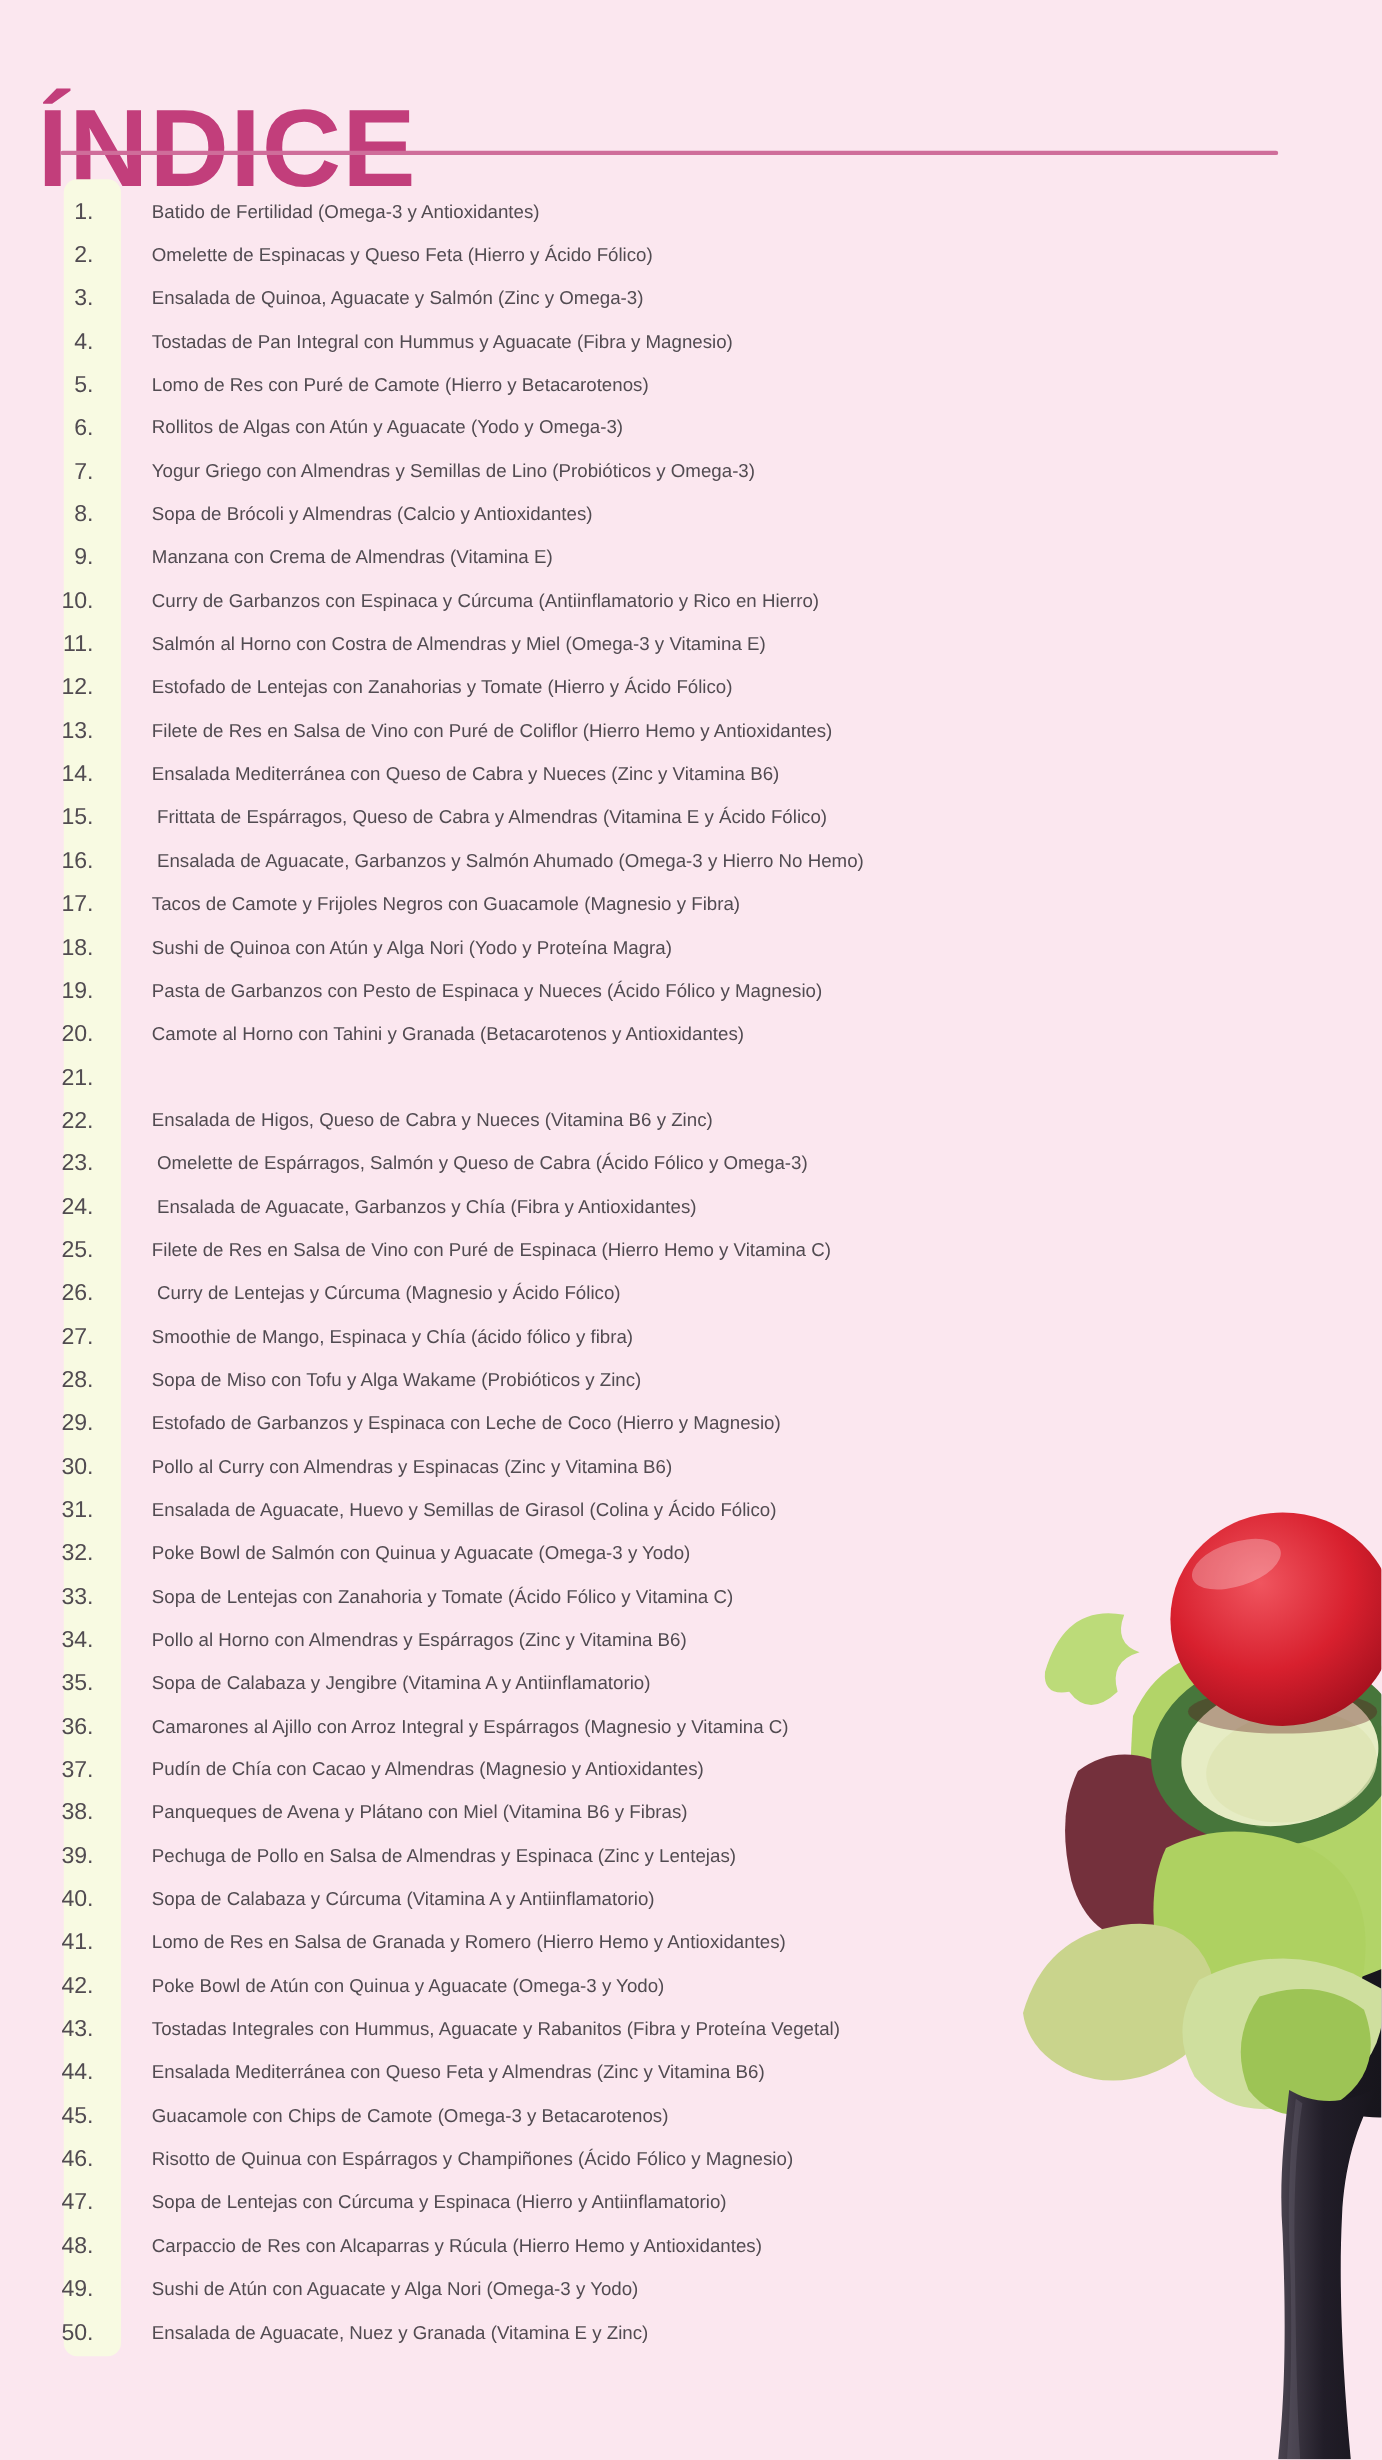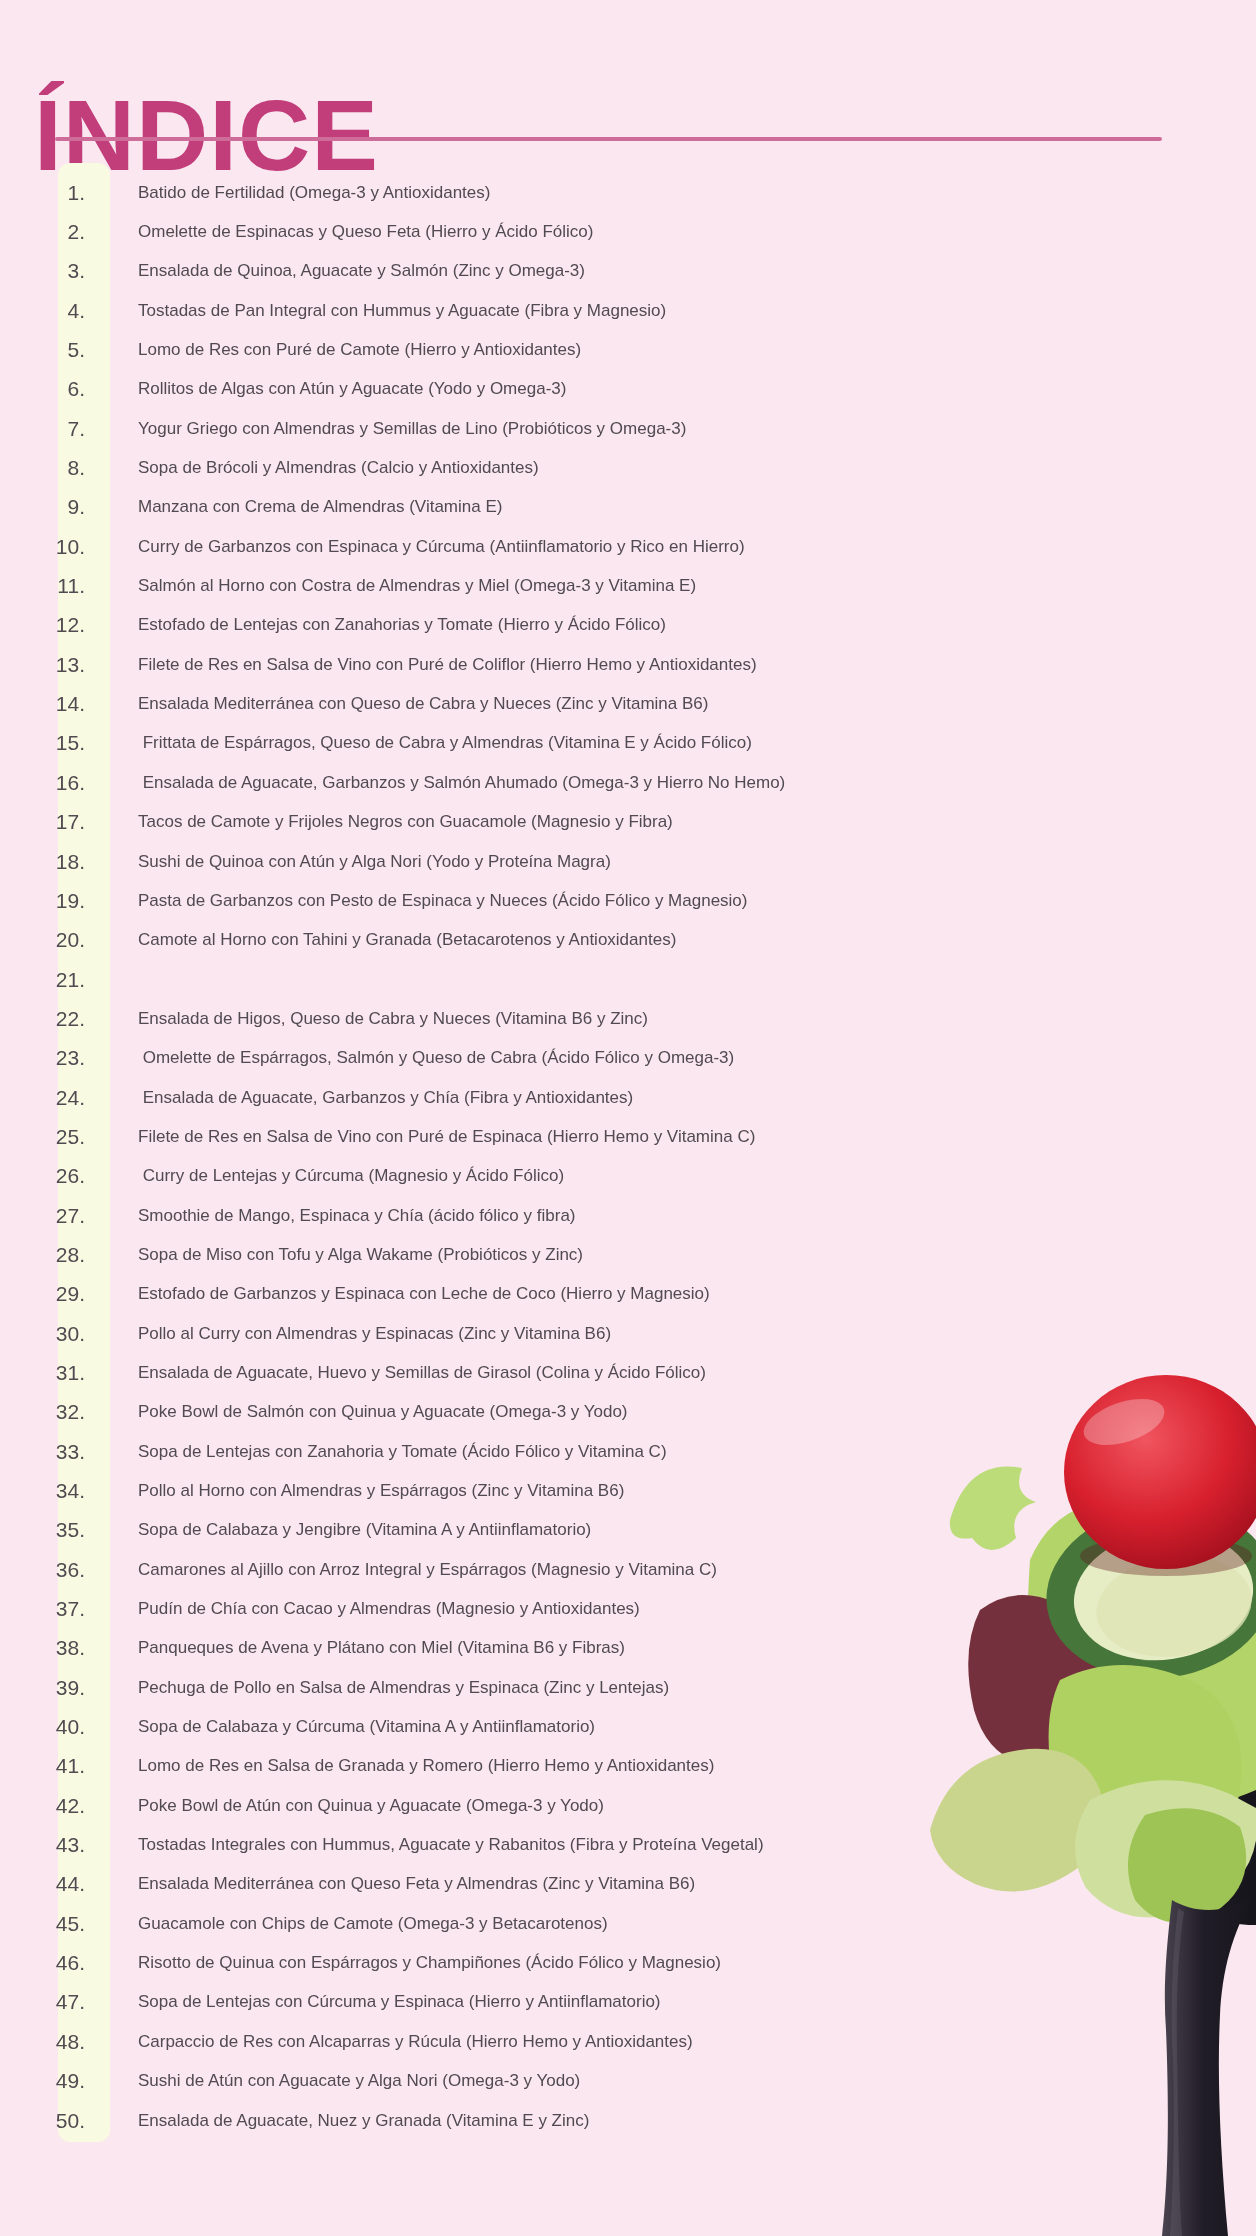--- a/index.html
+++ b/index.html
@@ -91,21 +91,21 @@
       <span class="item-label">Ensalada de Quinoa, Aguacate y Salmón (Zinc y Omega-3)</span>
     </div>
 
     <div class="index-row">
       <span class="item-number">4.</span>
       <span class="item-label">Tostadas de Pan Integral con Hummus y Aguacate (Fibra y Magnesio)</span>
     </div>
 
     <div class="index-row">
       <span class="item-number">5.</span>
-      <span class="item-label">Lomo de Res con Puré de Camote (Hierro y Antioxidantes)</span>
+      <span class="item-label">Lomo de Res con Puré de Camote (Hierro y Betacarotenos)</span>
     </div>
 
     <div class="index-row">
       <span class="item-number">6.</span>
       <span class="item-label">Rollitos de Algas con Atún y Aguacate (Yodo y Omega-3)</span>
     </div>
 
     <div class="index-row">
       <span class="item-number">7.</span>
       <span class="item-label">Yogur Griego con Almendras y Semillas de Lino (Probióticos y Omega-3)</span>

